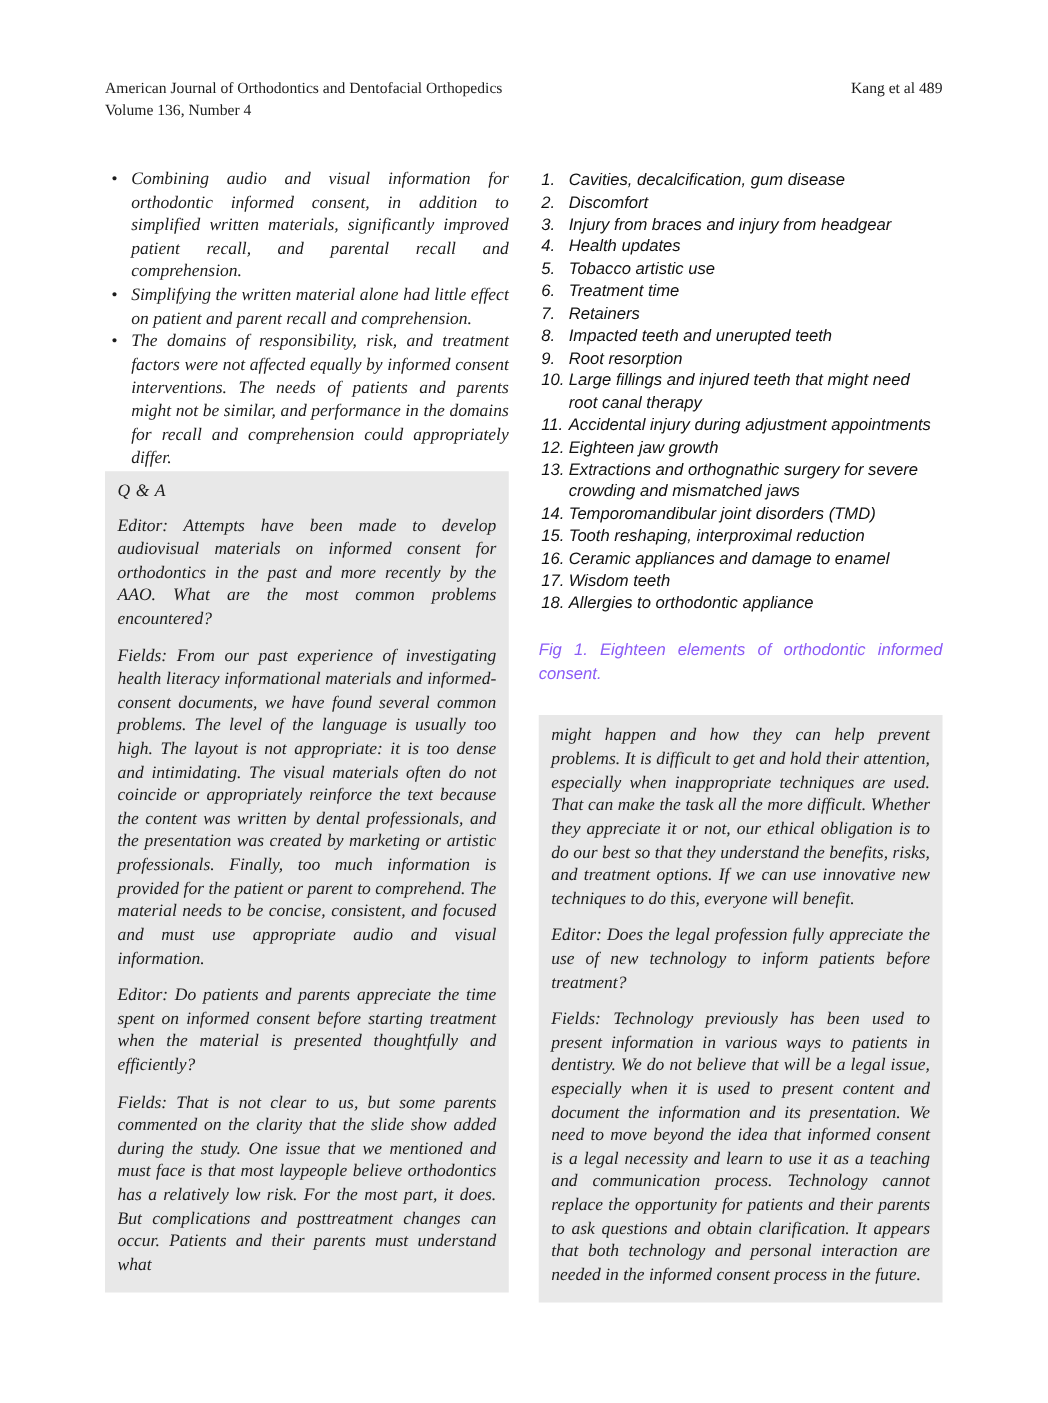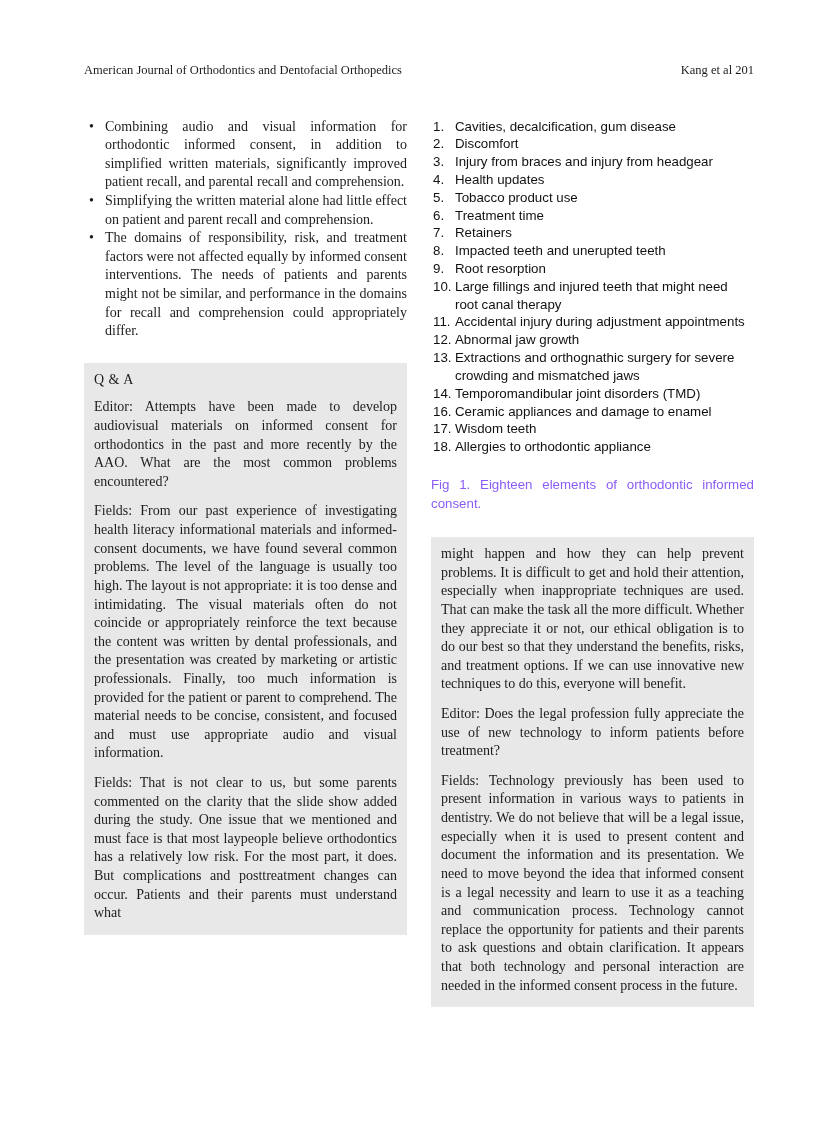--- a/index.html
+++ b/index.html
@@ -25,21 +25,21 @@
     line-height: 1.4;
     margin-bottom: 38px;
   }
   .header-left div { white-space: nowrap; }
   .header-right { white-space: nowrap; }
   .columns {
     display: flex;
     gap: 24px;
     align-items: flex-start;
   }
-  .col { width: 358px; }
+  .col { width: 358px; font-style: italic; }
 
   
   .bullets {
     list-style: none;
     font-size: 14px;
     line-height: 1.33;
     text-align: justify;
   }
   .bullets li {
     position: relative;
@@ -49,21 +49,20 @@
     content: "\2022";
     position: absolute;
     left: 5px;
     top: 0;
   }
 
   
   .qa-box {
     background: #e8e8e8;
     padding: 8px 10px 12px 10px;
-    margin-top: 22px;
     font-size: 14px;
     line-height: 1.33;
     text-align: justify;
   }
   .qa-title {
     margin-bottom: 9px;
     letter-spacing: 0.5px;
   }
   .qa-p { margin-bottom: 11px; }
   .qa-p:last-child { margin-bottom: 0; }
@@ -97,38 +96,40 @@
   .qa-box.cont { margin-top: 24px; }
 </style>
 </head>
 <body>
 
 <div class="page">
 
   <header class="page-header">
     <div class="header-left">
       <div>American Journal of Orthodontics and Dentofacial Orthopedics</div>
+      <div>Volume 136, Number 4</div>
     </div>
-    <div class="header-right">Kang et al 201</div>
+    <div class="header-right">Kang et al 489</div>
   </header>
 
   <main class="columns">
 
     <section class="col">
       <ul class="bullets">
           <li>Combining audio and visual information for orthodontic informed consent, in addition to simplified written materials, significantly improved patient recall, and parental recall and comprehension.</li>
           <li>Simplifying the written material alone had little effect on patient and parent recall and comprehension.</li>
           <li>The domains of responsibility, risk, and treatment factors were not affected equally by informed consent interventions. The needs of patients and parents might not be similar, and performance in the domains for recall and comprehension could appropriately differ.</li>
         </ul>
 
       <div class="qa-box">
         <div class="qa-title">Q &amp; A</div>
         <div class="qa-paras">
             <p class="qa-p"><span class="speaker">Editor: </span>Attempts have been made to develop audiovisual materials on informed consent for orthodontics in the past and more recently by the AAO. What are the most common problems encountered?</p>
             <p class="qa-p"><span class="speaker">Fields: </span>From our past experience of investigating health literacy informational materials and informed-consent documents, we have found several common problems. The level of the language is usually too high. The layout is not appropriate: it is too dense and intimidating. The visual materials often do not coincide or appropriately reinforce the text because the content was written by dental professionals, and the presentation was created by marketing or artistic professionals. Finally, too much information is provided for the patient or parent to comprehend. The material needs to be concise, consistent, and focused and must use appropriate audio and visual information.</p>
+            <p class="qa-p"><span class="speaker">Editor: </span>Do patients and parents appreciate the time spent on informed consent before starting treatment when the material is presented thoughtfully and efficiently?</p>
             <p class="qa-p"><span class="speaker">Fields: </span>That is not clear to us, but some parents commented on the clarity that the slide show added during the study. One issue that we mentioned and must face is that most laypeople believe orthodontics has a relatively low risk. For the most part, it does. But complications and posttreatment changes can occur. Patients and their parents must understand what</p>
           </div>
       </div>
     </section>
 
     <section class="col">
       <ol class="fig-list">
           <li>
             <span class="num">1.</span>
             <span class="txt">Cavities, decalcification, gum disease</span>
@@ -140,21 +141,21 @@
           <li>
             <span class="num">3.</span>
             <span class="txt">Injury from braces and injury from headgear</span>
           </li>
           <li>
             <span class="num">4.</span>
             <span class="txt">Health updates</span>
           </li>
           <li>
             <span class="num">5.</span>
-            <span class="txt">Tobacco product use</span>
+            <span class="txt">Tobacco artistic use</span>
           </li>
           <li>
             <span class="num">6.</span>
             <span class="txt">Treatment time</span>
           </li>
           <li>
             <span class="num">7.</span>
             <span class="txt">Retainers</span>
           </li>
           <li>
@@ -168,29 +169,33 @@
           <li>
             <span class="num">10.</span>
             <span class="txt">Large fillings and injured teeth that might need root canal therapy</span>
           </li>
           <li>
             <span class="num">11.</span>
             <span class="txt">Accidental injury during adjustment appointments</span>
           </li>
           <li>
             <span class="num">12.</span>
-            <span class="txt">Abnormal jaw growth</span>
+            <span class="txt">Eighteen jaw growth</span>
           </li>
           <li>
             <span class="num">13.</span>
             <span class="txt">Extractions and orthognathic surgery for severe crowding and mismatched jaws</span>
           </li>
           <li>
             <span class="num">14.</span>
             <span class="txt">Temporomandibular joint disorders (TMD)</span>
+          </li>
+          <li>
+            <span class="num">15.</span>
+            <span class="txt">Tooth reshaping, interproximal reduction</span>
           </li>
           <li>
             <span class="num">16.</span>
             <span class="txt">Ceramic appliances and damage to enamel</span>
           </li>
           <li>
             <span class="num">17.</span>
             <span class="txt">Wisdom teeth</span>
           </li>
           <li>

